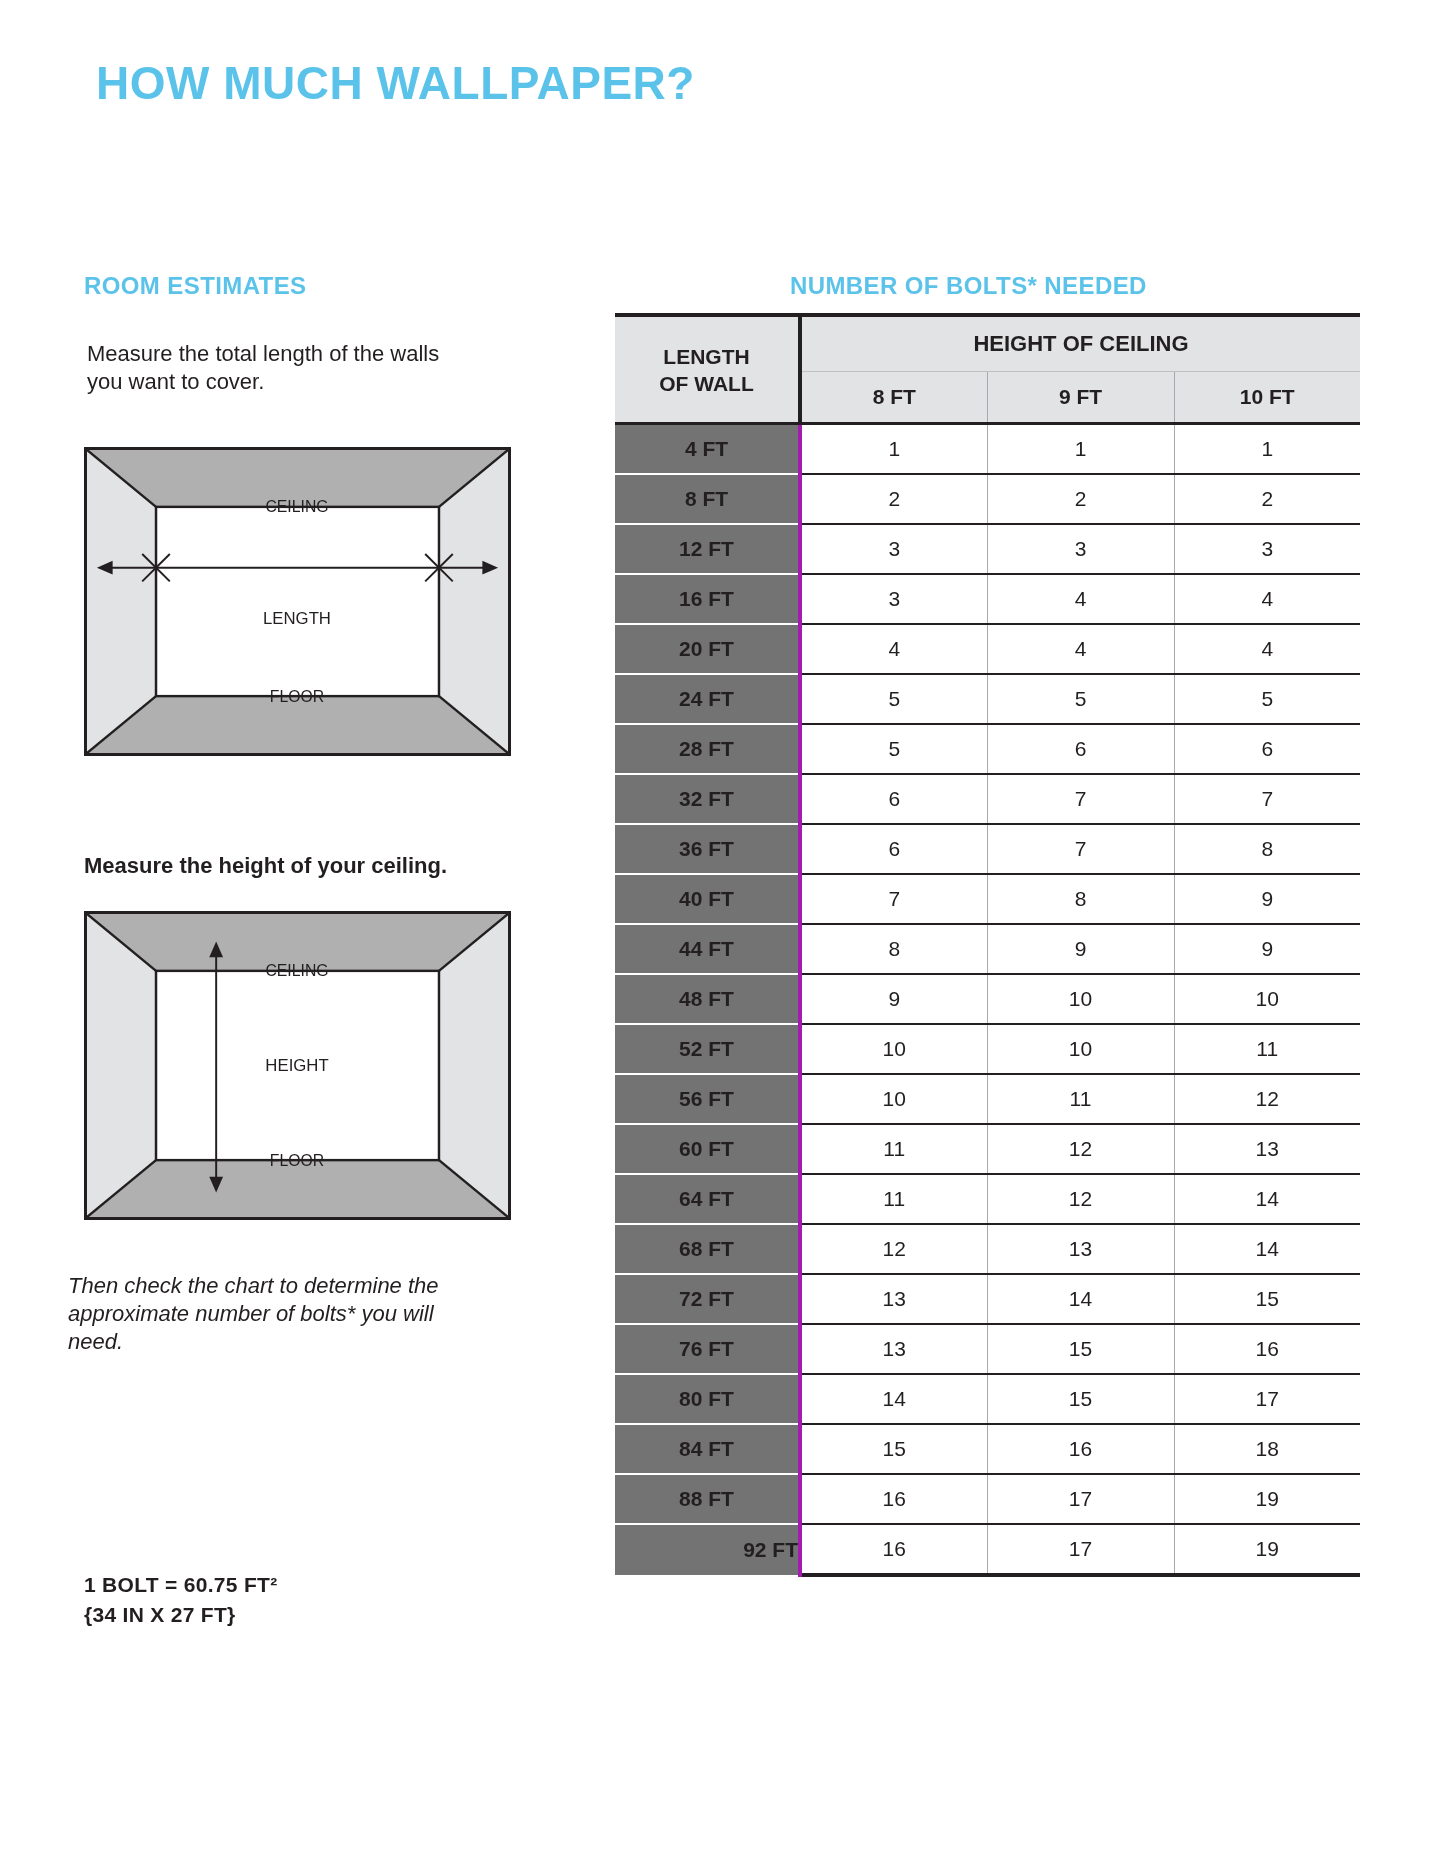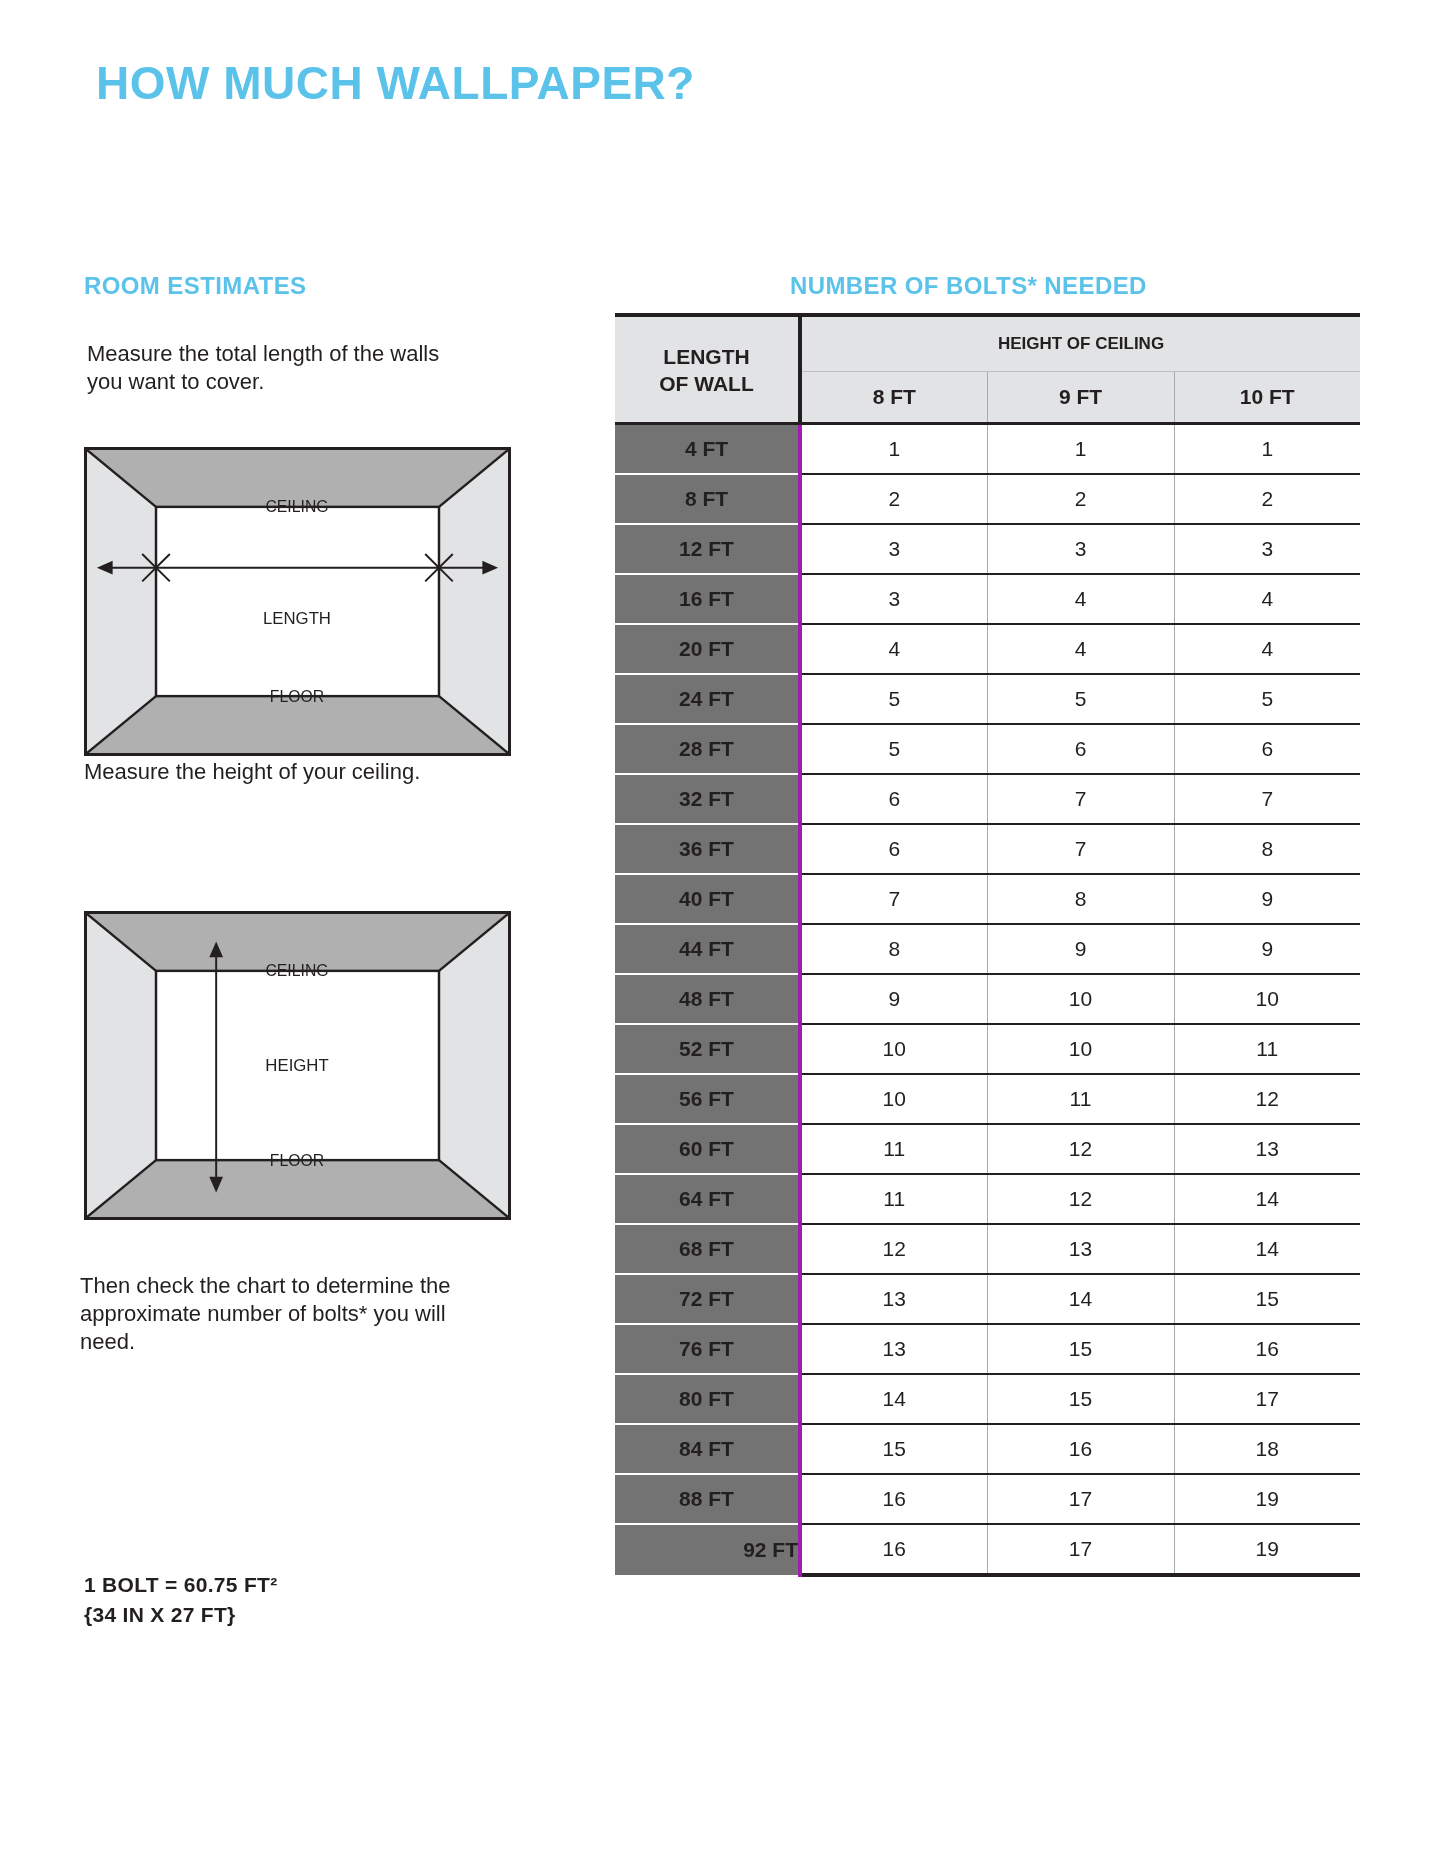--- a/index.html
+++ b/index.html
@@ -50,22 +50,22 @@
     position: absolute;
     left: 790px;
     top: 272px;
   }
   .paragraph {
     font-size: 22px;
     line-height: 28px;
     color: #231f20;
   }
   #para-1 { position: absolute; left: 87px; top: 340px; width: 380px; }
-  #para-2 { position: absolute; left: 84px; top: 758px; width: 380px; }
-  #para-3 { position: absolute; left: 80px; top: 1272px; width: 400px; }
+  #para-2 { position: absolute; left: 84px; top: 852px; width: 380px; font-weight: bold; }
+  #para-3 { position: absolute; left: 68px; top: 1272px; width: 400px; font-style: italic; }
 
   .note-block {
     position: absolute;
     left: 84px;
     top: 1478px;
     font-size: 22px;
     font-weight: bold;
     line-height: 30px;
     letter-spacing: 0.3px;
   }
@@ -122,21 +122,21 @@
     font-size: 21px;
     font-weight: bold;
     text-align: center;
     line-height: 27px;
     border-right: 4px solid #231f20;
     border-top: 4px solid #231f20;
     border-bottom: 3px solid #231f20;
   }
   .hdr-ceiling {
     background: #e2e3e5;
-    font-size: 17px;
+    font-size: 22px;
     font-weight: bold;
     text-align: center;
     height: 54px;
     border-top: 4px solid #231f20;
     border-bottom: 1px solid #bfc0c2;
   }
   .hdr-sub {
     background: #e2e3e5;
     font-size: 21px;
     font-weight: bold;

